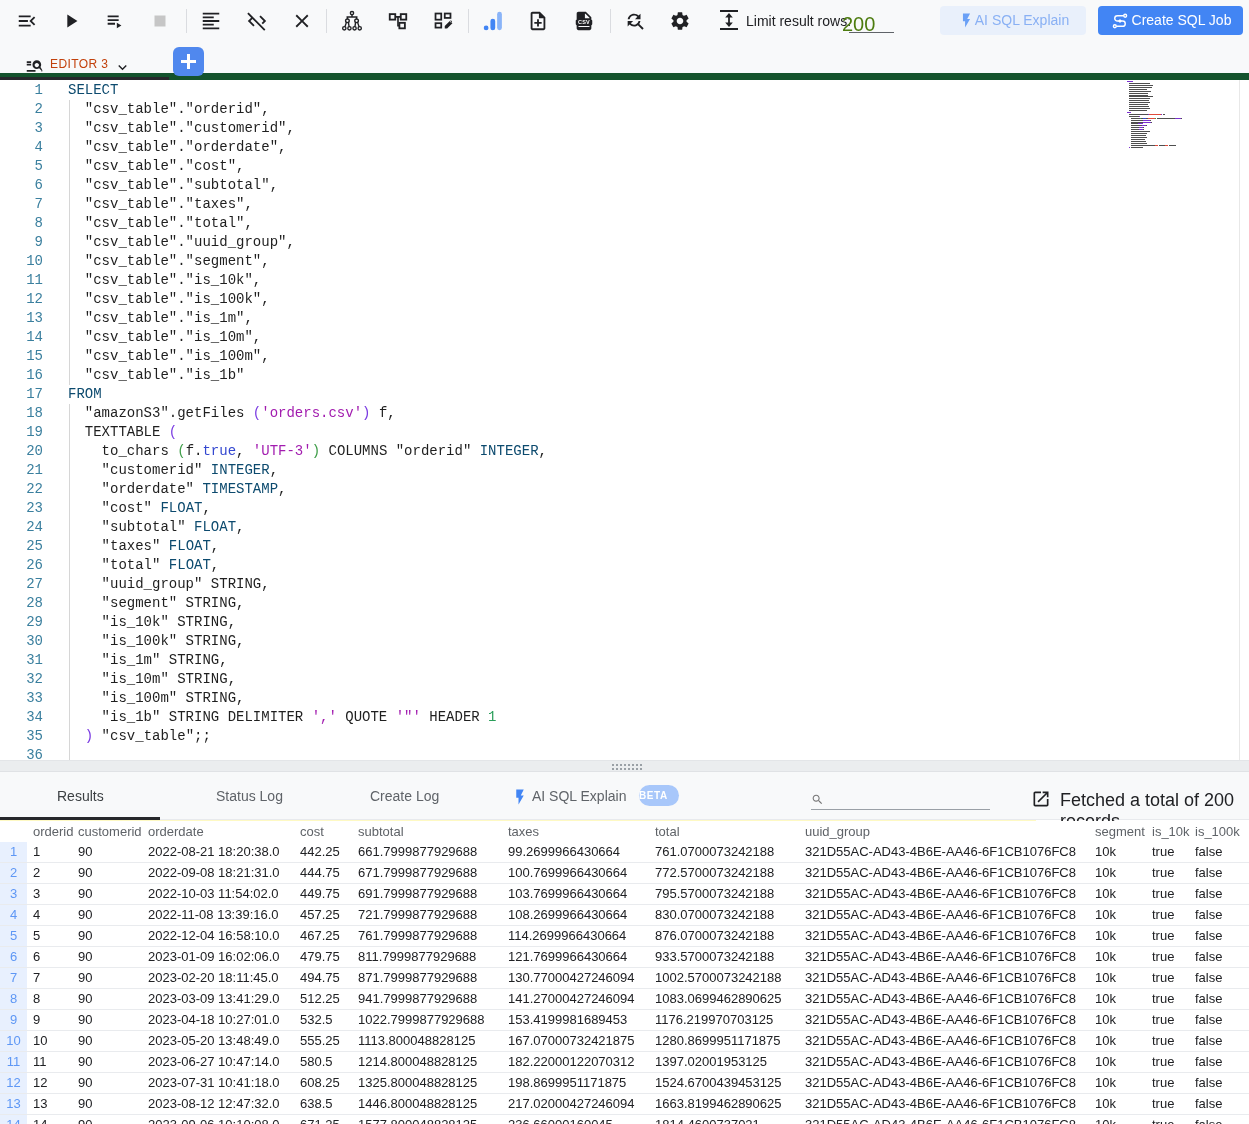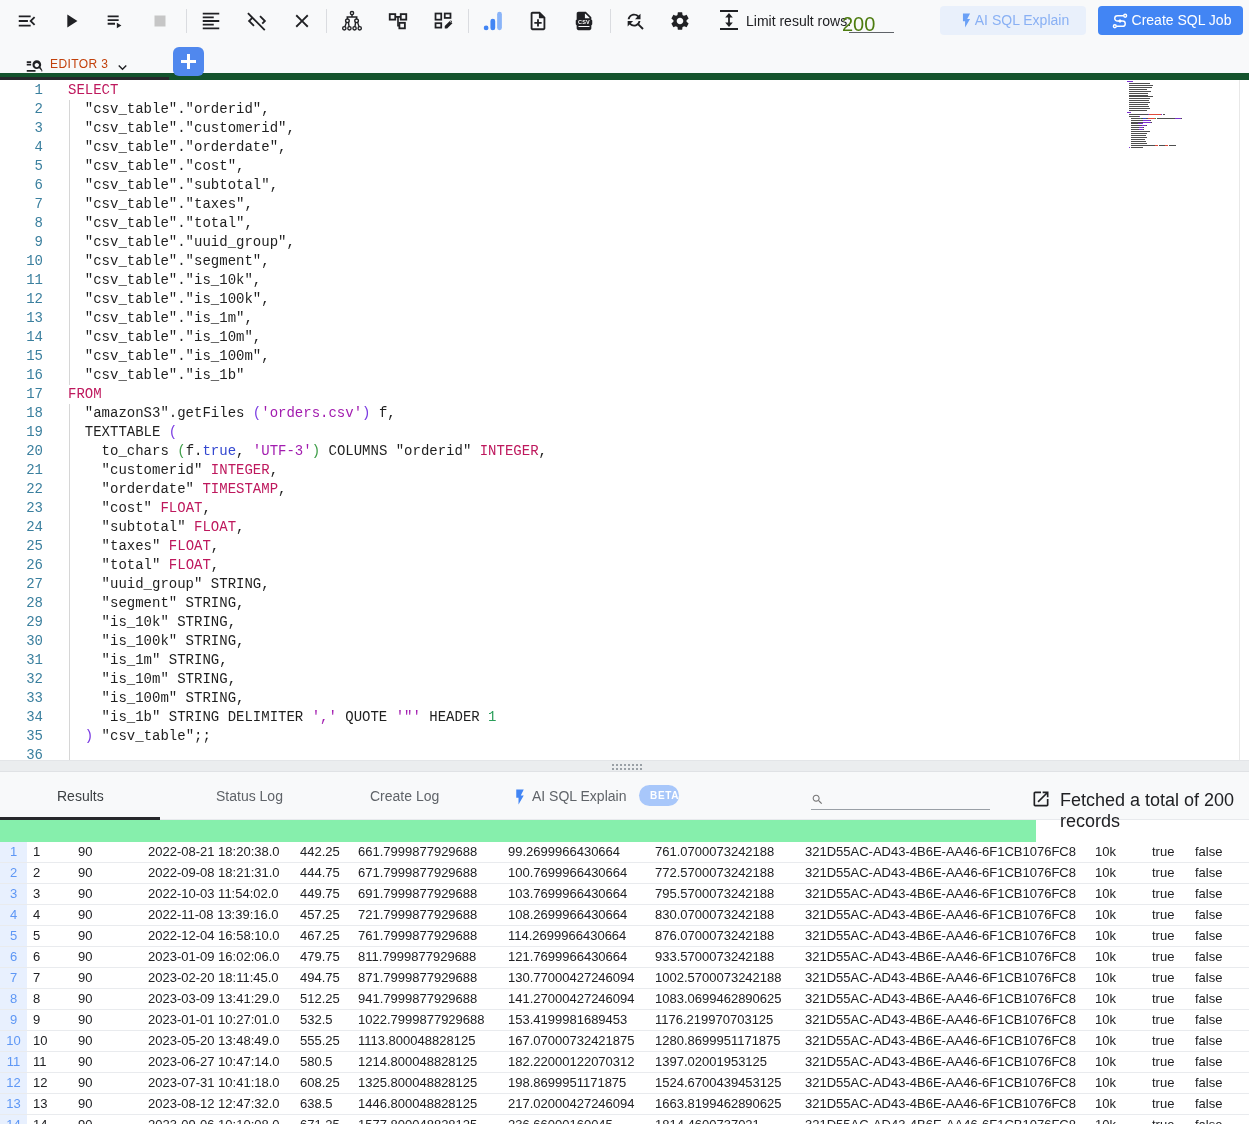--- a/index.html
+++ b/index.html
@@ -17,37 +17,37 @@
 #tabline{position:absolute;left:0;top:77px;width:169px;height:3px;background:#27282b}
 #plus{position:absolute;left:173px;top:47px;width:31px;height:29px;background:#5088ee;border-radius:6px}
 #plus:before{content:"";position:absolute;left:8px;top:13px;width:15px;height:2.6px;background:#fff}
 #plus:after{content:"";position:absolute;left:14.2px;top:7px;width:2.6px;height:15px;background:#fff}
 
 #ed{position:absolute;left:0;top:80px;width:1249px;height:680px;background:#fff;overflow:hidden}
 #lnums{position:absolute;left:0;top:1px;width:43px;text-align:right;font-family:"Liberation Mono",monospace;
  font-size:14px;line-height:19px;color:#3a7f9e;white-space:pre}
 #code{position:absolute;left:68px;top:1px;font-family:"Liberation Mono",monospace;font-size:14px;
  line-height:19px;color:#1f1f1f;white-space:pre}
-#code .k{color:#be185d}
+#code .k{color:#0c4a6e}
 #code .s{color:#a21caf}
 #code .n{color:#2a9e5a}
 #code .b1{color:#7a3be2}
 #code .b2{color:#3f9e49}
 #code .f{color:#3347d0}
 .guide{position:absolute;width:1px;background:#d6d6d6}
 #edge{position:absolute;left:1239px;top:0;width:1px;height:680px;background:#e8e8e8}
 
 #split{position:absolute;left:0;top:760px;width:1249px;height:12px;background:#ebedef;border-top:1px solid #e3e5e8;border-bottom:1px solid #e0e2e5}
 
-#res{position:absolute;left:0;top:772px;width:1036px;height:352px;background:#86efac}
+#res{position:absolute;left:0;top:772px;width:1036px;height:352px;background:#fef9c3}
 #rtabs{position:absolute;left:0;top:0;width:1249px;height:48px;background:#f8f9fa;border-bottom:1px solid #e8eaed}
 .rtab{position:absolute;top:16px;font-size:14px;color:#5f6368}
 #rline{position:absolute;left:0;top:45px;width:160px;height:3px;background:#27282b}
 #beta{position:absolute;left:639px;top:13px;width:40px;height:21px;background:#a8c7fa;border-radius:11px;
- color:#fff;font-size:10px;font-weight:bold;letter-spacing:.6px;text-align:right;line-height:21px}
+ color:#fff;font-size:10px;font-weight:bold;letter-spacing:.6px;text-align:left;line-height:21px}
 #sline{position:absolute;left:811px;top:37px;width:179px;height:1px;background:#9aa0a6}
 #fetched{position:absolute;left:1060px;top:18px;font-size:18px;color:#202124}
 
 #thead{position:absolute;left:0;top:49px;width:1249px;height:21px;background:#fff;font-size:13px;color:#5f6368}
 #tbody{position:absolute;left:0;top:70px;width:1249px;height:282px;overflow:hidden}
 .trow{position:relative;width:1249px;height:21px;border-bottom:1px solid #e9ebee;font-size:13px;color:#202124;background:#fff}
 .gut{position:absolute;left:0;top:0;width:27px;height:20px;background:#e8f0fe;color:#5e97f5;text-align:center;line-height:20px;font-size:13px}
 .c{position:absolute;top:0;line-height:20px;white-space:pre}
 .hc{position:absolute;top:0;line-height:21px;white-space:pre}
 .c1{left:33px}.c2{left:78px}.c3{left:148px}.c4{left:300px}.c5{left:358px}
@@ -335,20 +335,33 @@
 <svg style="position:absolute;left:811px;top:21px" width="13" height="13" viewBox="0 0 24 24">
         <path fill="#757575" d="M15.5 14h-.79l-.28-.27C15.41 12.59 16 11.11 16 9.5 16 5.91 13.09 3 9.5 3S3 5.91 3 9.5 5.91 16 9.5 16c1.61 0 3.09-.59 4.23-1.57l.27.28v.79l5 4.99L20.49 19l-4.99-5zm-6 0C7.01 14 5 11.99 5 9.5S7.01 5 9.5 5 14 7.01 14 9.5 11.99 14 9.5 14z"></path>
       </svg>
 <div id="sline"></div>
 <svg style="position:absolute;left:1031px;top:17px" width="20" height="20" viewBox="0 0 24 24">
         <path fill="#202124" d="M19 19H5V5h7V3H5c-1.11 0-2 .9-2 2v14c0 1.1.89 2 2 2h14c1.1 0 2-.9 2-2v-7h-2v7zM14 3v2h3.59l-9.83 9.83 1.41 1.41L19 6.41V10h2V3h-7z"></path>
       </svg>
 <div id="fetched">Fetched a total of 200 records</div>
 <div id="rline"></div>
 </div>
+<div id="thead">
+<div class="hc c1">orderid</div>
+      <div class="hc c2">customerid</div>
+      <div class="hc c3">orderdate</div>
+<div class="hc c4">cost</div>
+      <div class="hc c5">subtotal</div>
+      <div class="hc c6">taxes</div>
+<div class="hc c7">total</div>
+      <div class="hc c8">uuid_group</div>
+      <div class="hc c9">segment</div>
+<div class="hc c10">is_10k</div>
+      <div class="hc c11">is_100k</div>
+</div>
 <div id="tbody">
 <div class="trow">
         <div class="gut">1</div>
         <div class="c c1">1</div>
         <div class="c c2">90</div>
         <div class="c c3">2022-08-21 18:20:38.0</div>
         <div class="c c4">442.25</div>
         <div class="c c5">661.7999877929688</div>
         <div class="c c6">99.2699966430664</div>
         <div class="c c7">761.0700073242188</div>
@@ -452,21 +465,21 @@
         <div class="c c7">1083.0699462890625</div>
         <div class="c c8">321D55AC-AD43-4B6E-AA46-6F1CB1076FC8</div>
         <div class="c c9">10k</div>
         <div class="c c10">true</div>
         <div class="c c11">false</div>
       </div>
 <div class="trow">
         <div class="gut">9</div>
         <div class="c c1">9</div>
         <div class="c c2">90</div>
-        <div class="c c3">2023-01-01 10:27:01.0</div>
+        <div class="c c3">2023-04-18 10:27:01.0</div>
         <div class="c c4">532.5</div>
         <div class="c c5">1022.7999877929688</div>
         <div class="c c6">153.4199981689453</div>
         <div class="c c7">1176.219970703125</div>
         <div class="c c8">321D55AC-AD43-4B6E-AA46-6F1CB1076FC8</div>
         <div class="c c9">10k</div>
         <div class="c c10">true</div>
         <div class="c c11">false</div>
       </div>
 <div class="trow">

